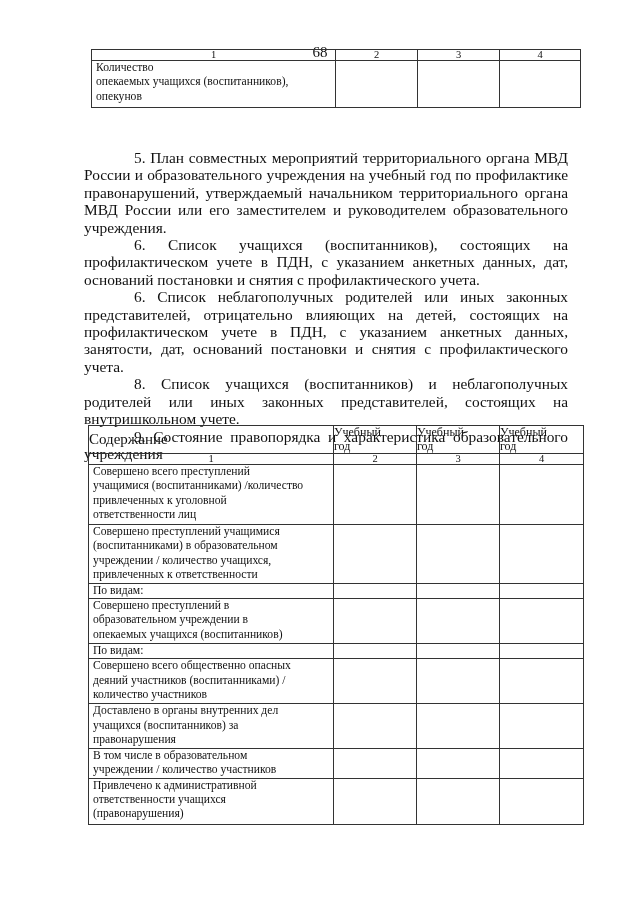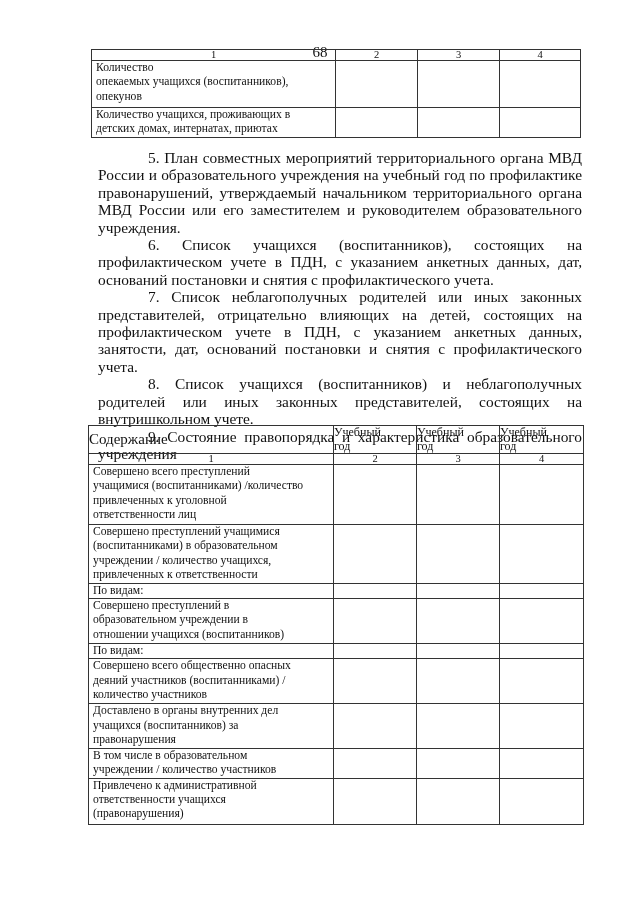--- a/index.html
+++ b/index.html
@@ -61,21 +61,21 @@
     top: 49px;
     width: 489px;
   }
   #table2 {
     left: 88px;
     top: 425px;
     width: 495px;
   }
   .body-text {
     position: absolute;
-    left: 98px;
+    left: 84px;
     width: 484px;
     top: 149px;
     font-size: 15.4px;
     line-height: 17.4px;
     text-align: justify;
   }
   .body-text p {
     margin: 0;
     text-indent: 50px;
     text-align: justify;
@@ -104,36 +104,27 @@
   <tr style="height:47px">
     <td>
       <span class="cell-line">Количество</span>
       <span class="cell-line">опекаемых учащихся (воспитанников),</span>
       <span class="cell-line">опекунов</span>
     </td>
     <td></td>
     <td></td>
     <td></td>
   </tr>
-  <tr style="height:29px">
-    <td>
-      <span class="cell-line">Количество учащихся, проживающих в</span>
-      <span class="cell-line">детских домах, интернатах, приютах</span>
-    </td>
-    <td></td>
-    <td></td>
-    <td></td>
-  </tr>
 </tbody>
   </table>
 
 <div class="body-text">
   <p>5. План совместных мероприятий территориального органа МВД России и образовательного учреждения на учебный год по профилактике правонарушений, утверждаемый начальником территориального органа МВД России или его заместителем и руководителем образовательного учреждения.</p>
   <p>6. Список учащихся (воспитанников), состоящих на профилактическом учете в ПДН, с указанием анкетных данных, дат, оснований постановки и снятия с профилактического учета.</p>
-  <p>7. Список неблагополучных родителей или иных законных представителей, отрицательно влияющих на детей, состоящих на профилактическом учете в ПДН, с указанием анкетных данных, занятости, дат, оснований постановки и снятия с профилактического учета.</p>
+  <p>6. Список неблагополучных родителей или иных законных представителей, отрицательно влияющих на детей, состоящих на профилактическом учете в ПДН, с указанием анкетных данных, занятости, дат, оснований постановки и снятия с профилактического учета.</p>
   <p>8. Список учащихся (воспитанников) и неблагополучных родителей или иных законных представителей, состоящих на внутришкольном учете.</p>
   <p>9. Состояние правопорядка и характеристика образовательного учреждения</p>
 </div>
 
 <table class="doc-table" id="table2">
   <colgroup>
     <col style="width:245px">
     <col style="width:83px">
     <col style="width:83px">
     <col style="width:84px">
@@ -191,21 +182,21 @@
     </td>
     <td></td>
     <td></td>
     <td></td>
   </tr>
 
   <tr style="height:45px">
     <td>
       <span class="cell-line">Совершено преступлений в</span>
       <span class="cell-line">образовательном учреждении в</span>
-      <span class="cell-line">отношении учащихся (воспитанников)</span>
+      <span class="cell-line">опекаемых учащихся (воспитанников)</span>
     </td>
     <td></td>
     <td></td>
     <td></td>
   </tr>
 
   <tr style="height:14px">
     <td>
       <span class="cell-line">По видам:</span>
     </td>

